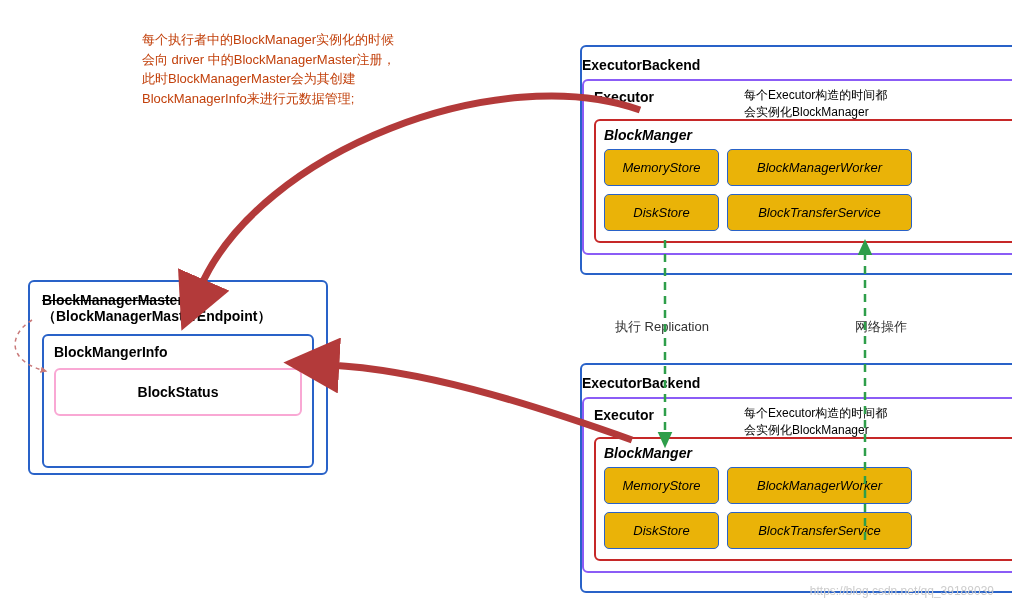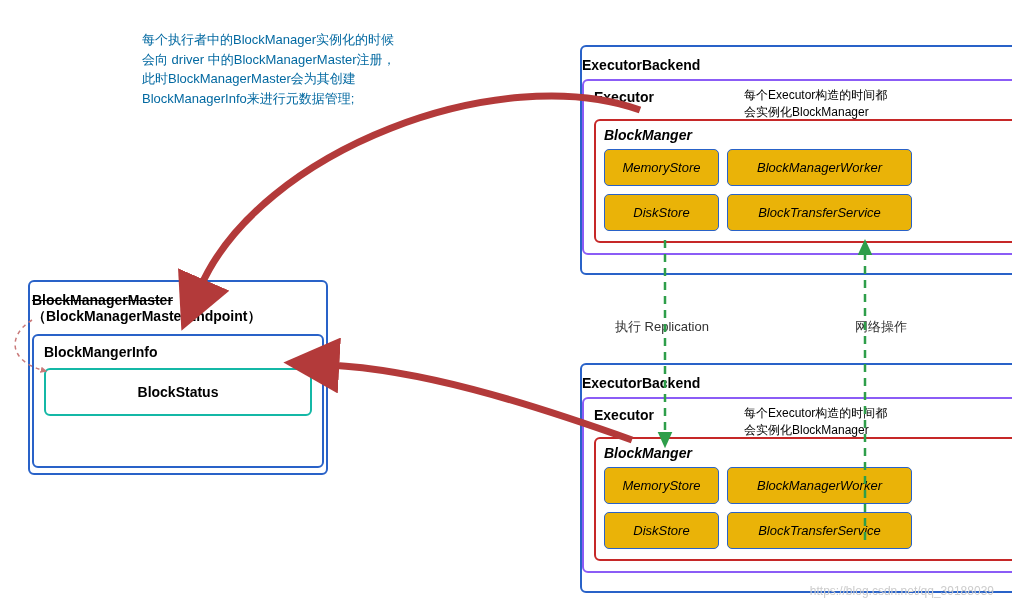--- a/index.html
+++ b/index.html
@@ -1,25 +1,25 @@
 <!DOCTYPE html>
 <html><head>
   <meta charset="utf-8">
   <style>
     * { box-sizing: border-box; margin: 0; padding: 0; }
     body { width: 1012px; height: 606px; position: relative; font-family: Arial, "Microsoft YaHei", sans-serif; font-size: 13px; background: #fff; }
     
-    .note-tl { position: absolute; left: 142px; top: 30px; line-height: 1.5; color: #0369a1; }
+    .note-tl { position: absolute; left: 142px; top: 30px; line-height: 1.5; color: #c2410c; }
     
-    .master-box { position: absolute; left: 28px; top: 280px; width: 300px; height: 195px; border: 2px solid #2962c8; border-radius: 6px; padding: 10px 2px; }
+    .master-box { position: absolute; left: 28px; top: 280px; width: 300px; height: 195px; border: 2px solid #2962c8; border-radius: 6px; padding: 10px 12px; }
     .master-title1 { font-weight: bold; text-decoration: line-through; font-size: 14px; }
     .master-title2 { font-weight: bold; font-size: 14px; margin-bottom: 8px; }
     .info-box { border: 2px solid #2962c8; border-radius: 6px; padding: 8px 10px; margin-top: 6px; height: 134px; }
     .info-title { font-weight: bold; font-size: 14px; margin-bottom: 8px; }
-    .status-box { border: 2px solid #14b8a6; border-radius: 6px; padding: 14px; text-align: center; font-weight: bold; font-size: 14px; margin-top: 6px; }
+    .status-box { border: 2px solid #f9a8d4; border-radius: 6px; padding: 14px; text-align: center; font-weight: bold; font-size: 14px; margin-top: 6px; }
     
     .backend { position: absolute; border: 2px solid #2962c8; border-radius: 6px; padding: 10px 0 12px; width: 480px; }
     .backend1 { left: 580px; top: 45px; height: 230px; }
     .backend2 { left: 580px; top: 363px; height: 230px; }
     .backend-title { font-weight: bold; font-size: 14px; margin-bottom: 6px; }
     .executor { border: 2px solid #8b5cf6; border-radius: 6px; padding: 8px 10px 10px; }
     .exec-title { font-weight: bold; font-size: 14px; margin-bottom: 6px; position: relative; }
     .exec-note { position: absolute; left: 150px; top: -2px; font-weight: normal; font-size: 12px; line-height: 1.4; width: 200px; }
     .bm-box { border: 2px solid #c62828; border-radius: 6px; padding: 6px 8px 10px; margin-top: 14px; font-style: italic; }
     .bm-title { font-weight: bold; font-size: 14px; margin-bottom: 6px; }

